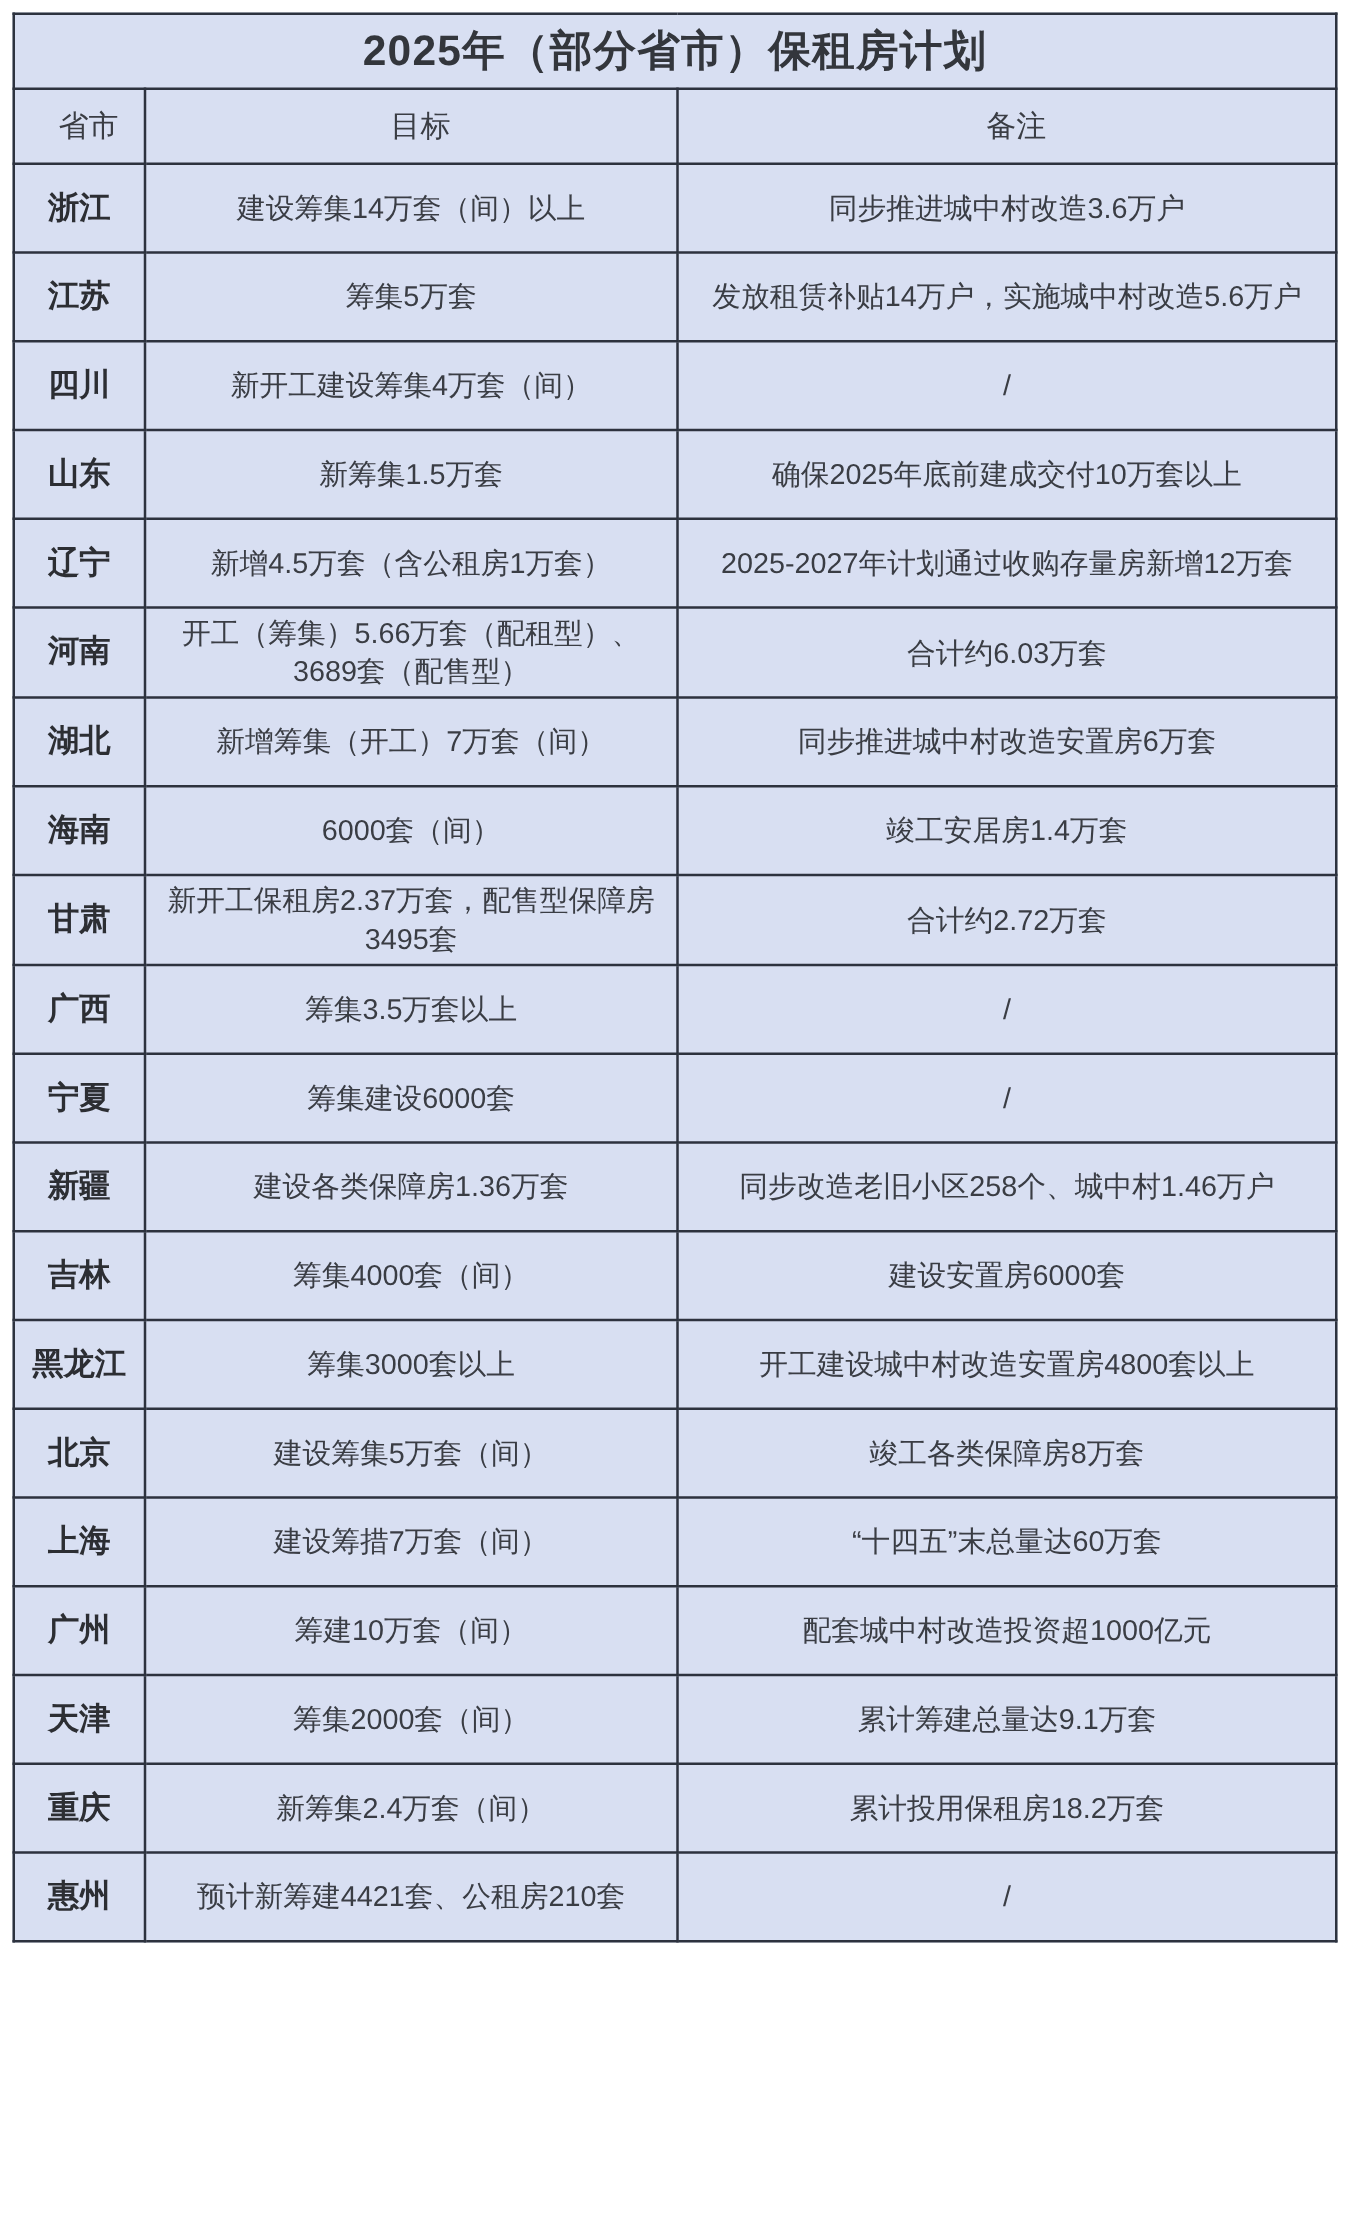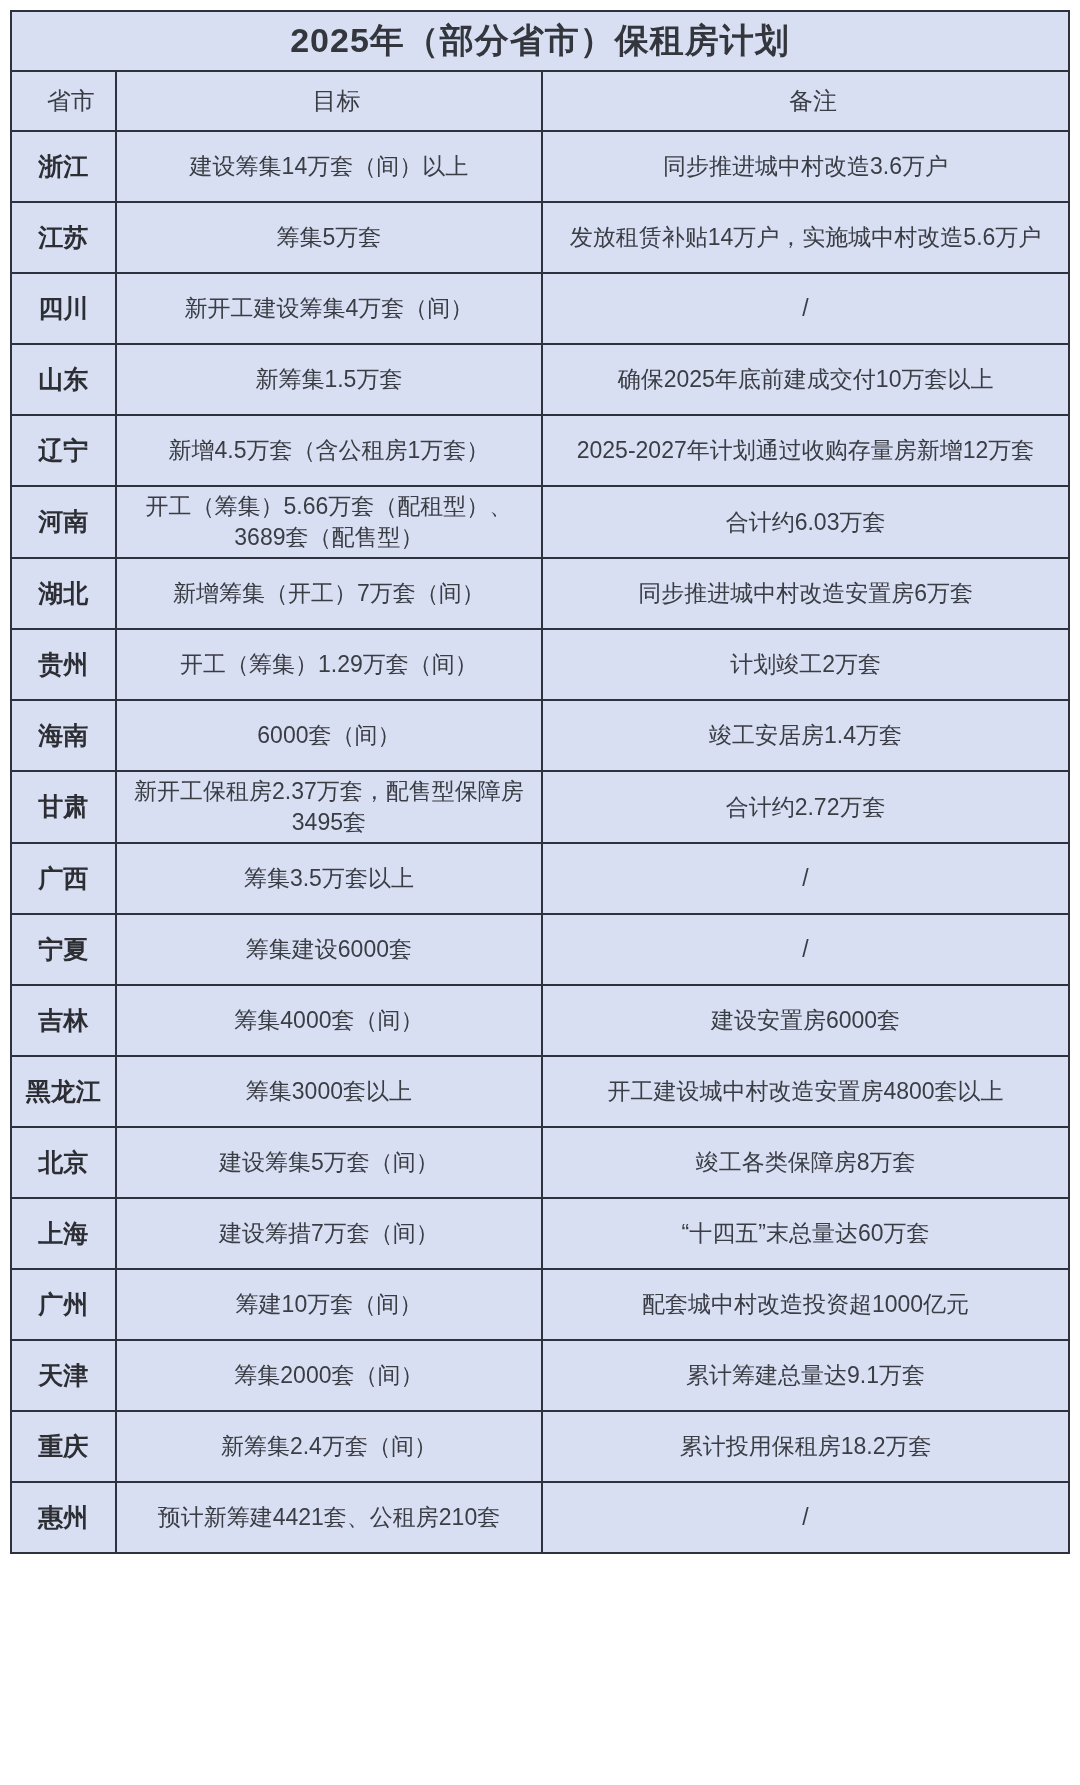--- a/index.html
+++ b/index.html
@@ -126,25 +126,20 @@
     <td class="target">开工（筹集）5.66万套（配租型）、3689套（配售型）</td>
     <td class="note">合计约6.03万套</td>
   </tr>
 
   <tr class="data-row">
     <td class="province">湖北</td>
     <td class="target">新增筹集（开工）7万套（间）</td>
     <td class="note">同步推进城中村改造安置房6万套</td>
   </tr>
 
-  <tr class="data-row">
-    <td class="province">贵州</td>
-    <td class="target">开工（筹集）1.29万套（间）</td>
-    <td class="note">计划竣工2万套</td>
-  </tr>
 
 
   <tr class="data-row">
     <td class="province">海南</td>
     <td class="target">6000套（间）</td>
     <td class="note">竣工安居房1.4万套</td>
   </tr>
 
   <tr class="data-row">
     <td class="province">甘肃</td>
@@ -157,20 +152,25 @@
     <td class="target">筹集3.5万套以上</td>
     <td class="note">/</td>
   </tr>
 
   <tr class="data-row">
     <td class="province">宁夏</td>
     <td class="target">筹集建设6000套</td>
     <td class="note">/</td>
   </tr>
 
+  <tr class="data-row">
+    <td class="province">新疆</td>
+    <td class="target">建设各类保障房1.36万套</td>
+    <td class="note">同步改造老旧小区258个、城中村1.46万户</td>
+  </tr>
 
   <tr class="data-row">
     <td class="province">吉林</td>
     <td class="target">筹集4000套（间）</td>
     <td class="note">建设安置房6000套</td>
   </tr>
 
   <tr class="data-row">
     <td class="province">黑龙江</td>
     <td class="target">筹集3000套以上</td>

